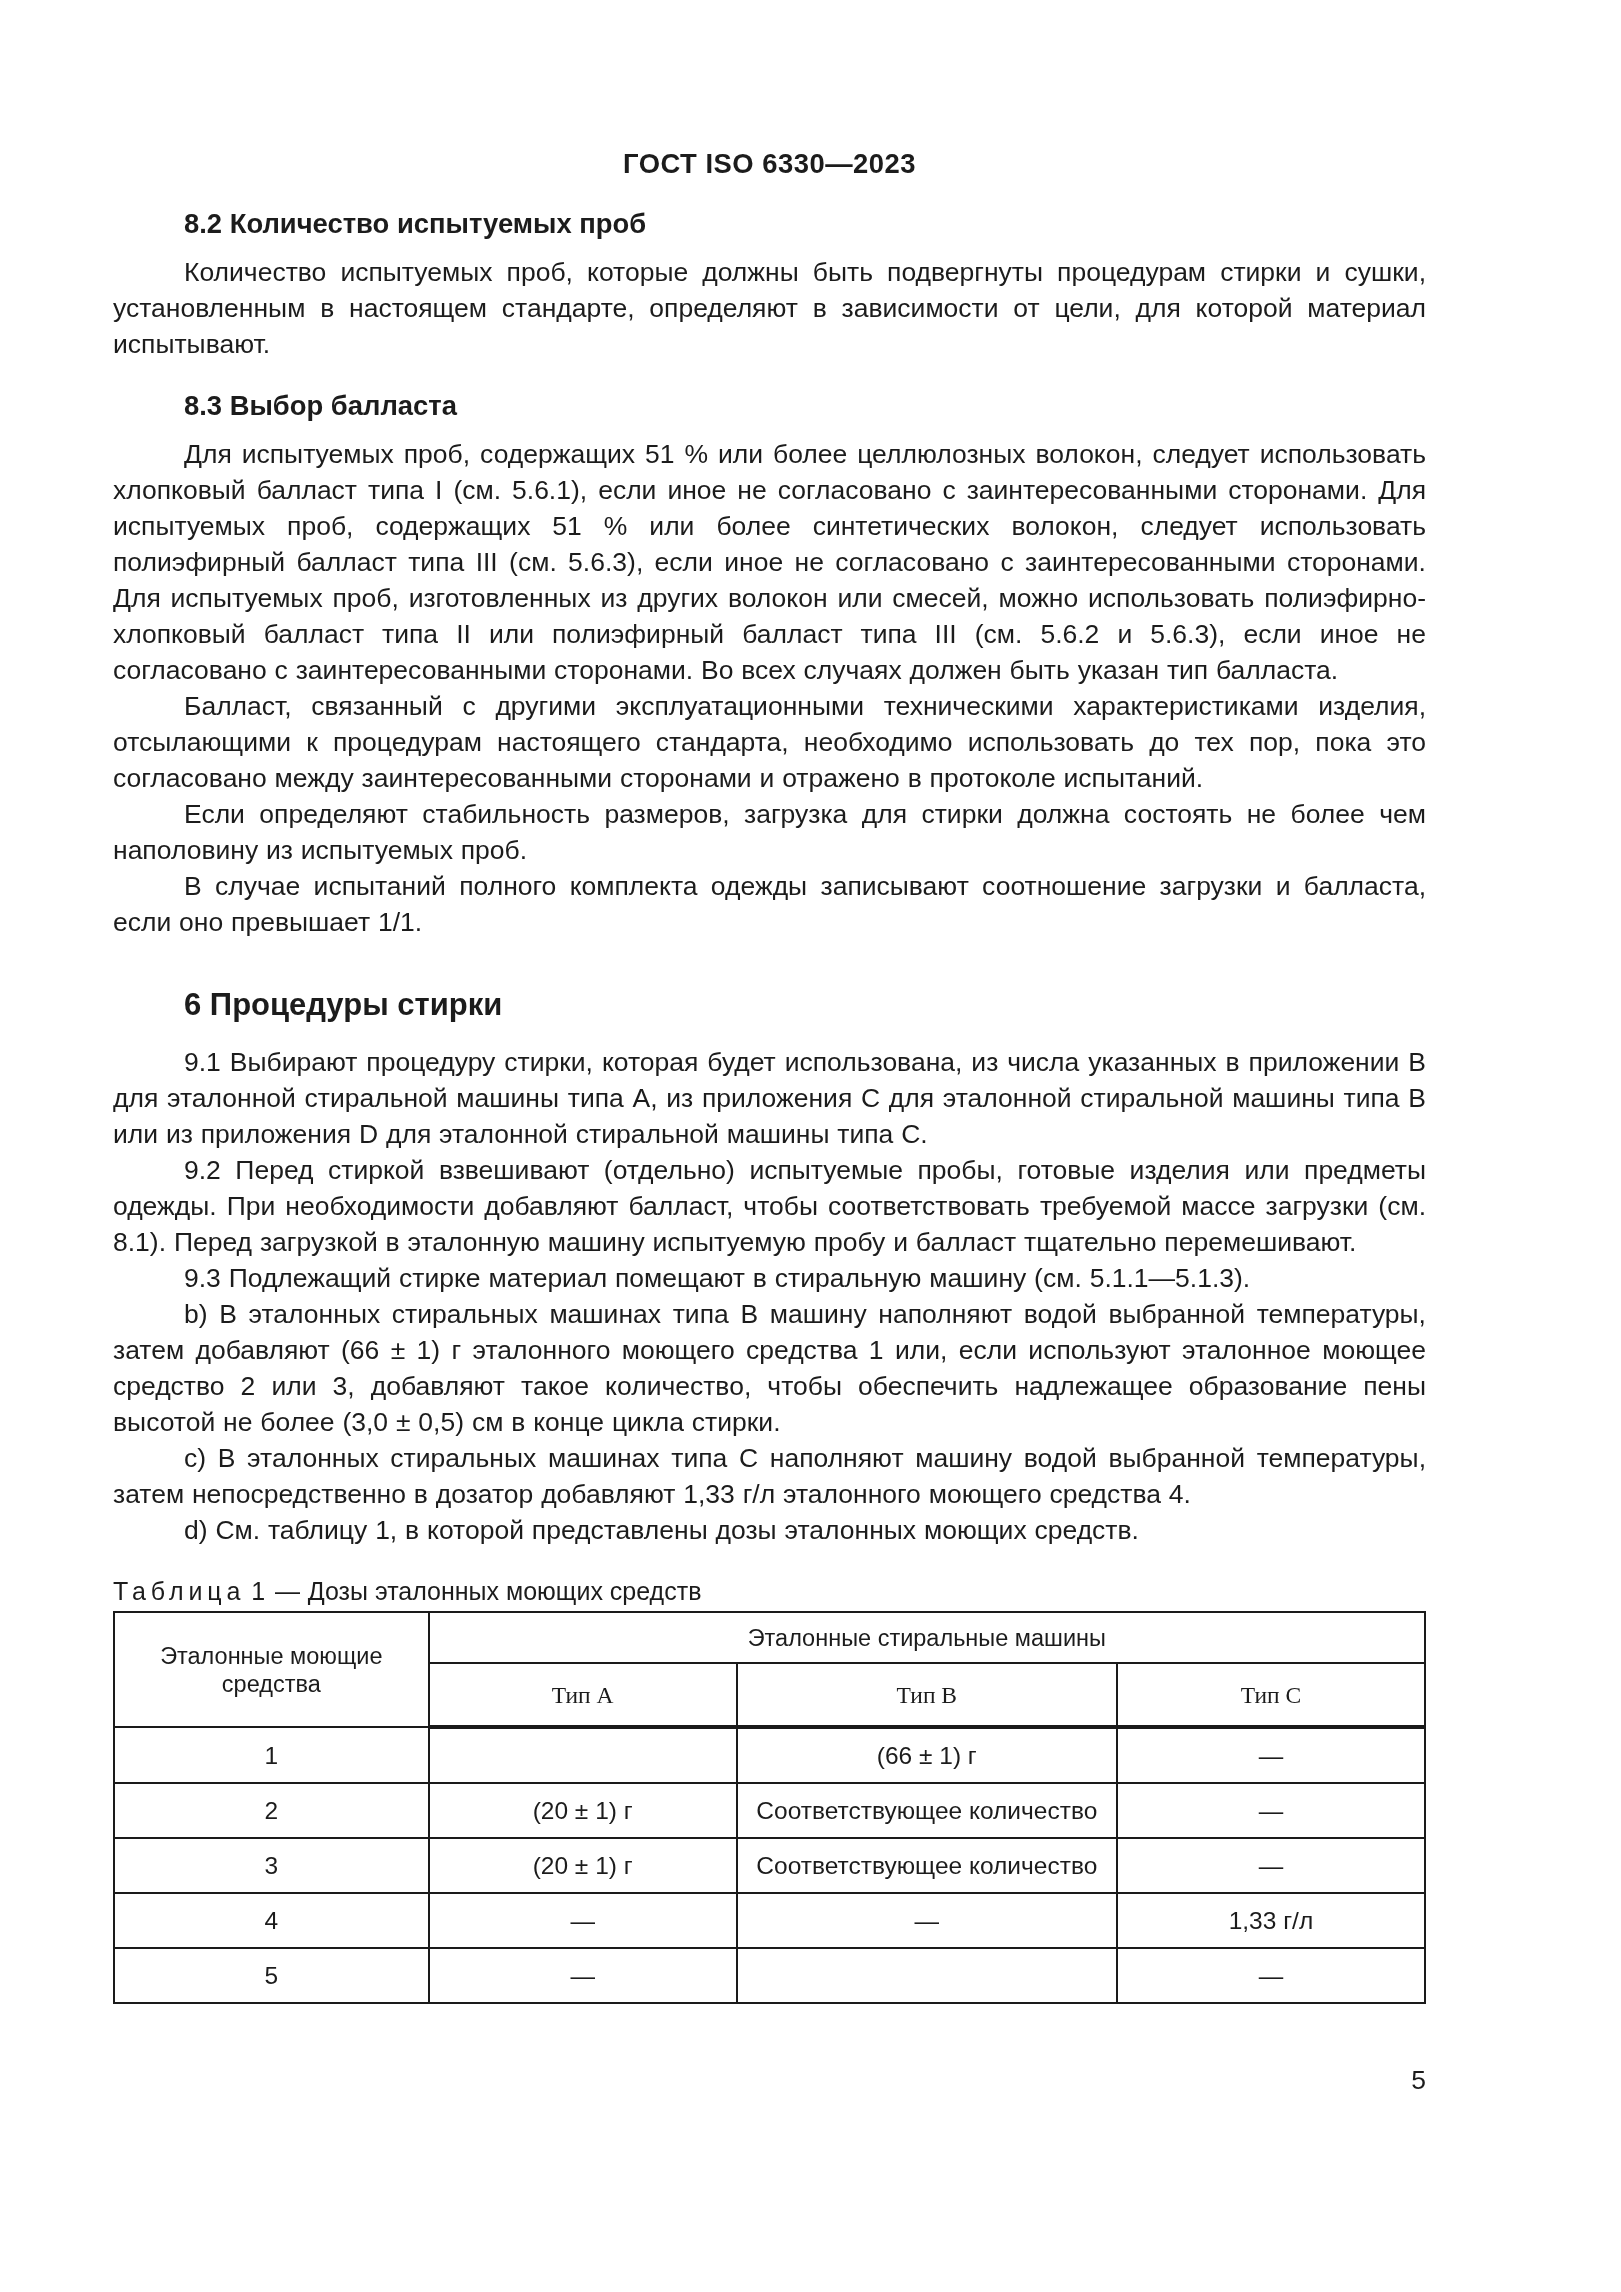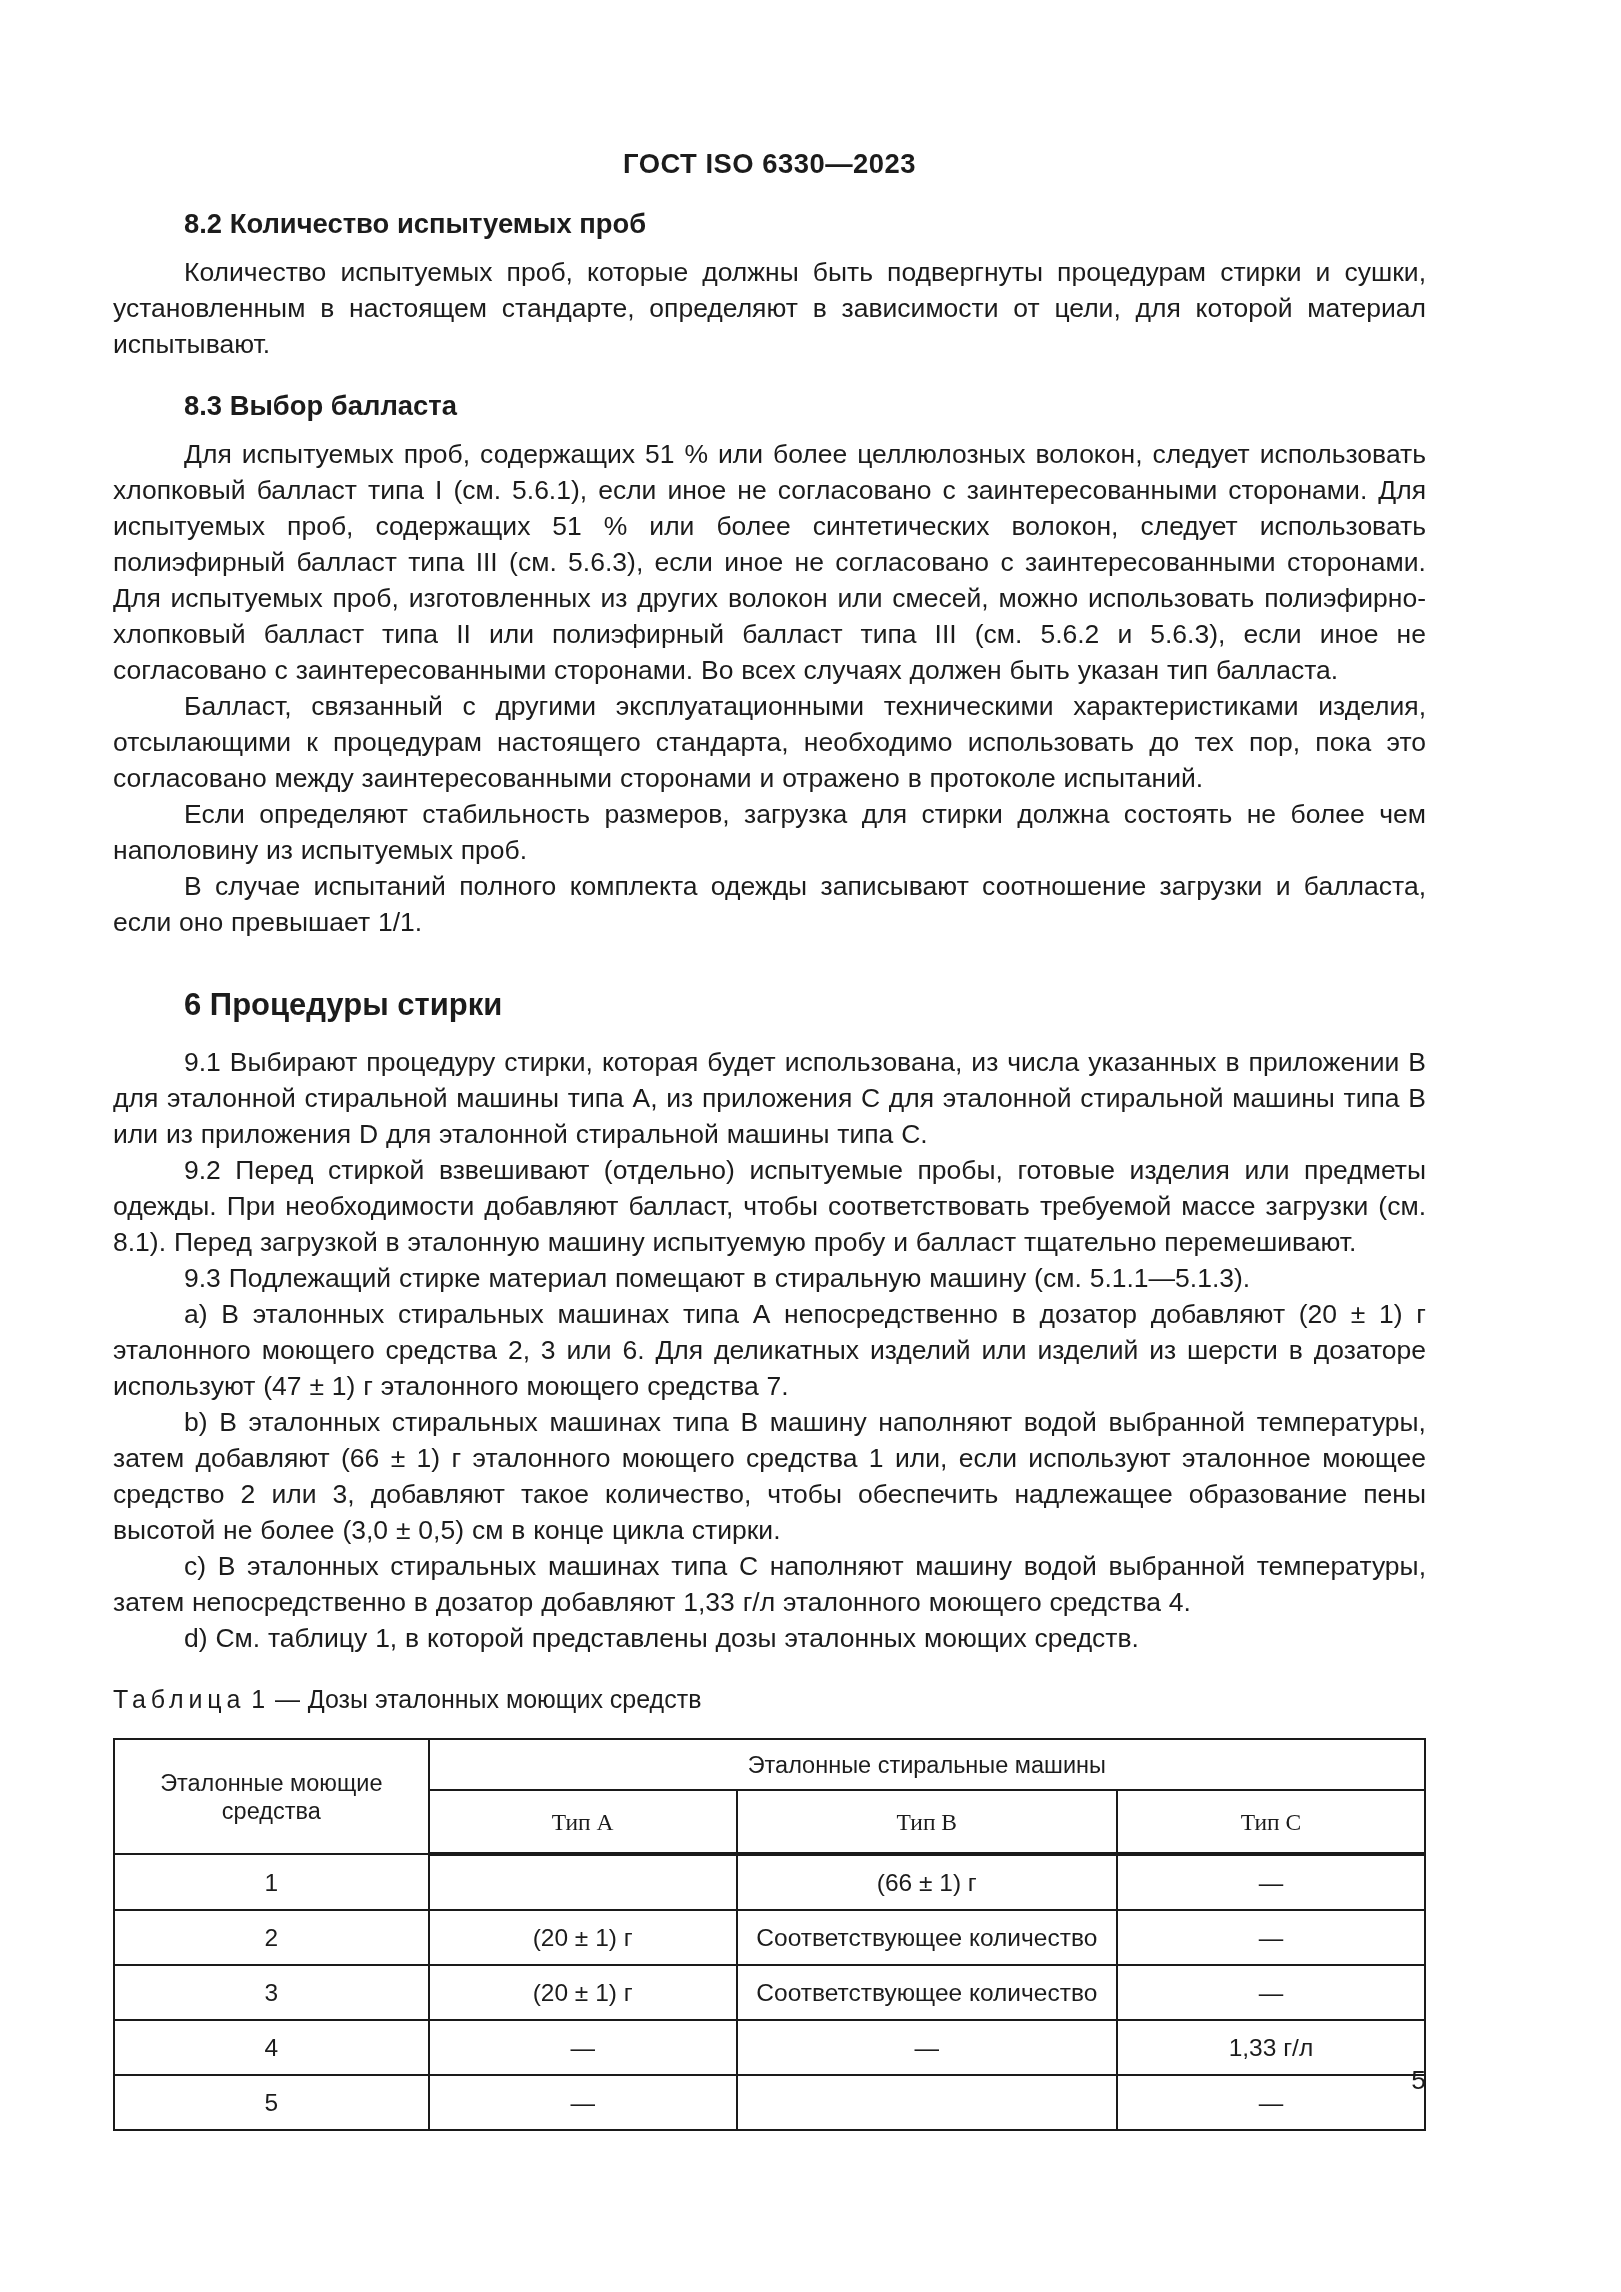--- a/index.html
+++ b/index.html
@@ -54,21 +54,21 @@
     font-size: 25px;
     line-height: 33px;
     text-align: left;
     text-indent: 0;
   }
   p.caption .spaced { letter-spacing: 4.9px; }
   p.caption .cap-num { margin: 0 9.8px 0 5.9px; }
   p.caption .cap-dash { margin-right: 7.8px; }
   table.t1 {
     width: 100%;
-    margin-top: 22px;
+    margin-top: 3px;
     border-collapse: collapse;
     table-layout: fixed;
     border: 2.9px solid #1a1a1a;
   }
   table.t1 th, table.t1 td {
     border-left: 2px solid #1a1a1a;
     border-right: 2px solid #1a1a1a;
     text-align: center;
     vertical-align: middle;
     font-weight: normal;
@@ -107,21 +107,20 @@
   <p class="body">Для испытуемых проб, содержащих 51 % или более целлюлозных волокон, следует использовать хлопковый балласт типа I (см. 5.6.1), если иное не согласовано с заинтересованными сторонами. Для испытуемых проб, содержащих 51 % или более синтетических волокон, следует использовать полиэфирный балласт типа III (см. 5.6.3), если иное не согласовано с заинтересованными сторонами. Для испытуемых проб, изготовленных из других волокон или смесей, можно использовать полиэфирно-хлопковый балласт типа II или полиэфирный балласт типа III (см. 5.6.2 и 5.6.3), если иное не согласовано с заинтересованными сторонами. Во всех случаях должен быть указан тип балласта.</p>
   <p class="body">Балласт, связанный с другими эксплуатационными техническими характеристиками изделия, отсылающими к процедурам настоящего стандарта, необходимо использовать до тех пор, пока это согласовано между заинтересованными сторонами и отражено в протоколе испытаний.</p>
 
   <p class="body">Если определяют стабильность размеров, загрузка для стирки должна состоять не более чем наполовину из испытуемых проб.</p>
   <p class="body">В случае испытаний полного комплекта одежды записывают соотношение загрузки и балласта, если оно превышает 1/1.</p>
 
   <h2 class="sec9">6 Процедуры стирки</h2>
   <p class="body">9.1 Выбирают процедуру стирки, которая будет использована, из числа указанных в приложении В для эталонной стиральной машины типа А, из приложения С для эталонной стиральной машины типа В или из приложения D для эталонной стиральной машины типа С.</p>
   <p class="body">9.2 Перед стиркой взвешивают (отдельно) испытуемые пробы, готовые изделия или предметы одежды. При необходимости добавляют балласт, чтобы соответствовать требуемой массе загрузки (см. 8.1). Перед загрузкой в эталонную машину испытуемую пробу и балласт тщательно перемешивают.</p>
   <p class="body">9.3 Подлежащий стирке материал помещают в стиральную машину (см. 5.1.1—5.1.3).</p>
-  <p class="body">a) В эталонных стиральных машинах типа А непосредственно в дозатор добавляют (20 ± 1) г эталонного моющего средства 2, 3 или 6. Для деликатных изделий или изделий из шерсти в дозаторе используют (47 ± 1) г эталонного моющего средства 7.</p>
   <p class="body">b) В эталонных стиральных машинах типа В машину наполняют водой выбранной температуры, затем добавляют (66 ± 1) г эталонного моющего средства 1 или, если используют эталонное моющее средство 2 или 3, добавляют такое количество, чтобы обеспечить надлежащее образование пены высотой не более (3,0 ± 0,5) см в конце цикла стирки.</p>
   <p class="body">c) В эталонных стиральных машинах типа С наполняют машину водой выбранной температуры, затем непосредственно в дозатор добавляют 1,33 г/л эталонного моющего средства 4.</p>
   <p class="body">d) См. таблицу 1, в которой представлены дозы эталонных моющих средств.</p>
 
   <p class="caption"><span class="spaced">Таблица</span><span class="cap-num">1</span><span class="cap-dash">—</span><span>Дозы эталонных моющих средств</span></p>
 
   <table class="t1">
     <colgroup>
       <col class="col-stub">
         <col class="col-a">

